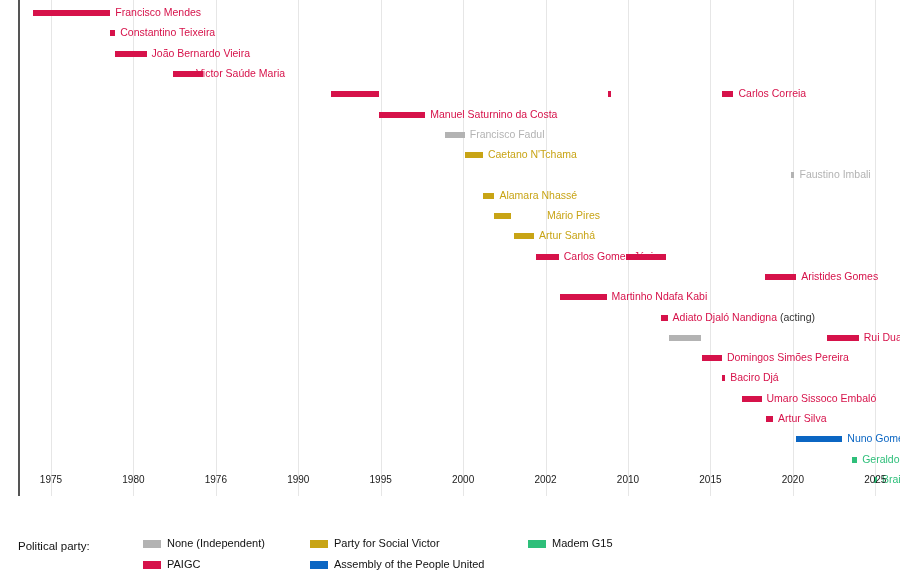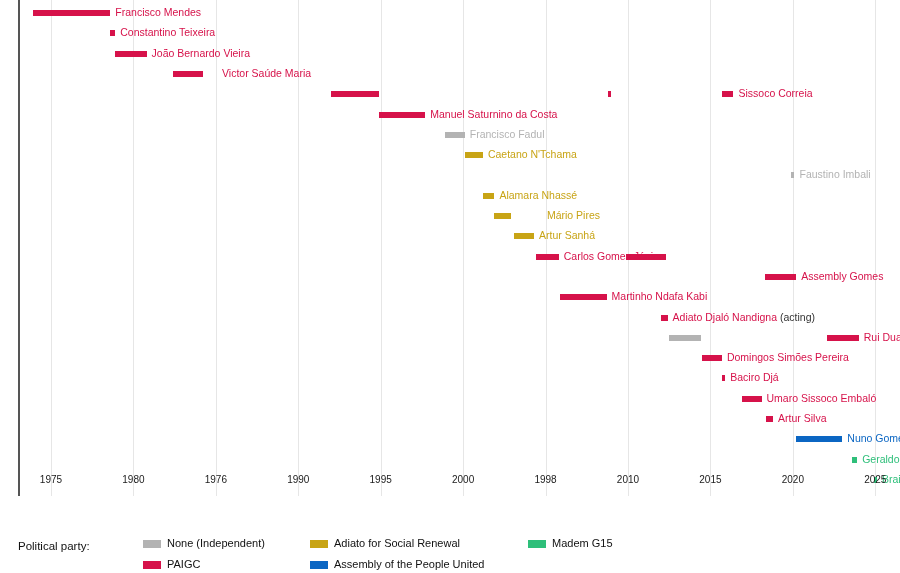--- a/index.html
+++ b/index.html
@@ -149,31 +149,31 @@
         <div class="bar" style="left: 331.234px; width: 47.8093px; top: 91.2px; background: rgb(214, 18, 74);"></div>
         <div class="bar" style="left: 608.198px; width: 3px; top: 91.2px; background: rgb(214, 18, 74);"></div>
         <div class="bar" style="left: 626.333px; width: 39.5664px; top: 253.6px; background: rgb(214, 18, 74);"></div>
         <div class="bar" style="left: 560.389px; width: 23.0804px; top: 294.2px; background: rgb(214, 18, 74);"></div>
         <div class="bar" style="left: 669.196px; width: 31.3234px; top: 334.8px; background: rgb(179, 179, 179);"></div>
       </div>
     <div id="labels">
         <div class="bar-label" style="left: 115.321px; top: 7px; color: rgb(214, 18, 74);">Francisco Mendes</div>
         <div class="bar-label" style="left: 120.267px; top: 27.3px; color: rgb(214, 18, 74);">Constantino Teixeira</div>
         <div class="bar-label" style="left: 151.591px; top: 47.6px; color: rgb(214, 18, 74);">João Bernardo Vieira</div>
-        <div class="bar-label" style="left: 222px; top: 67.9px; color: rgb(214, 18, 74);">Victor Saúde Maria</div>
-        <div class="bar-label" style="left: 738.492px; top: 88.2px; color: rgb(214, 18, 74);">Sissoco Correia</div>
+        <div class="bar-label" style="left: 196px; top: 67.9px; color: rgb(214, 18, 74);">Victor Saúde Maria</div>
+        <div class="bar-label" style="left: 738.492px; top: 88.2px; color: rgb(214, 18, 74);">Carlos Correia</div>
         <div class="bar-label" style="left: 430.204px; top: 108.5px; color: rgb(214, 18, 74);">Manuel Saturnino da Costa</div>
         <div class="bar-label" style="left: 469.77px; top: 128.8px; color: rgb(179, 179, 179);">Francisco Fadul</div>
         <div class="bar-label" style="left: 487.905px; top: 149.1px; color: rgb(200, 164, 21);">Caetano N'Tchama</div>
         <div class="bar-label" style="left: 799.49px; top: 169.4px; color: rgb(179, 179, 179);">Faustino Imbali</div>
         <div class="bar-label" style="left: 499.445px; top: 189.7px; color: rgb(200, 164, 21);">Alamara Nhassé</div>
         <div class="bar-label" style="left: 515.931px; top: 210px; color: rgb(200, 164, 21); padding-left: 31px;">Mário Pires</div>
         <div class="bar-label" style="left: 539.011px; top: 230.3px; color: rgb(200, 164, 21);">Artur Sanhá</div>
         <div class="bar-label" style="left: 563.74px; top: 250.6px; color: rgb(214, 18, 74);">Carlos Gomes Júnior</div>
-        <div class="bar-label" style="left: 801.138px; top: 270.9px; color: rgb(214, 18, 74);">Assembly Gomes</div>
+        <div class="bar-label" style="left: 801.138px; top: 270.9px; color: rgb(214, 18, 74);">Aristides Gomes</div>
         <div class="bar-label" style="left: 611.55px; top: 291.2px; color: rgb(214, 18, 74);">Martinho Ndafa Kabi</div>
         <div class="bar-label" style="left: 672.548px; top: 311.5px; color: rgb(214, 18, 74);"><span>Adiato Djaló Nandigna</span><span class="acting"> (acting)</span></div>
         <div class="bar-label" style="left: 863.785px; top: 331.8px; color: rgb(214, 18, 74);">Rui Duarte de Barros</div>
         <div class="bar-label" style="left: 726.951px; top: 352.1px; color: rgb(214, 18, 74);">Domingos Simões Pereira</div>
         <div class="bar-label" style="left: 730.249px; top: 372.4px; color: rgb(214, 18, 74);">Baciro Djá</div>
         <div class="bar-label" style="left: 766.518px; top: 392.7px; color: rgb(214, 18, 74);">Umaro Sissoco Embaló</div>
         <div class="bar-label" style="left: 778.058px; top: 413px; color: rgb(214, 18, 74);">Artur Silva</div>
         <div class="bar-label" style="left: 847.299px; top: 433.3px; color: rgb(11, 102, 195);">Nuno Gomes Nabiam</div>
         <div class="bar-label" style="left: 862.136px; top: 453.6px; color: rgb(46, 191, 122);">Geraldo Martins</div>
         <div class="bar-label" style="left: 881.92px; top: 473.9px; color: rgb(46, 191, 122);">Braima Camará</div>
@@ -181,41 +181,41 @@
     <div class="axis-base"></div>
   </div>
 
   <div id="xticks">
       <div class="tick-label" style="left: 50.972px;">1975</div>
       <div class="tick-label" style="left: 133.402px; text-align: center;">1980</div>
       <div class="tick-label" style="left: 215.832px;">1976</div>
       <div class="tick-label" style="left: 298.262px;">1990</div>
       <div class="tick-label" style="left: 380.692px;">1995</div>
       <div class="tick-label" style="left: 463.121px;">2000</div>
-      <div class="tick-label" style="left: 545.551px;">1998</div>
+      <div class="tick-label" style="left: 545.551px;">2002</div>
       <div class="tick-label" style="left: 627.981px;">2010</div>
       <div class="tick-label" style="left: 710.411px;">2015</div>
       <div class="tick-label" style="left: 792.841px;">2020</div>
       <div class="tick-label" style="left: 875.271px;">2025</div>
     </div>
 
   <div class="legend">
     <div class="legend-title">Political party:</div>
     <div id="legend-items">
         <div class="legend-item" style="left: 143px; top: 12px;">
           <span class="legend-swatch" style="background: rgb(179, 179, 179);"></span>
           <span class="legend-text">None (Independent)</span>
         </div>
         <div class="legend-item" style="left: 143px; top: 33px;">
           <span class="legend-swatch" style="background: rgb(214, 18, 74);"></span>
           <span class="legend-text">PAIGC</span>
         </div>
         <div class="legend-item" style="left: 310px; top: 12px;">
           <span class="legend-swatch" style="background: rgb(200, 164, 21);"></span>
-          <span class="legend-text">Adiato for Social Renewal</span>
+          <span class="legend-text">Party for Social Victor</span>
         </div>
         <div class="legend-item" style="left: 310px; top: 33px;">
           <span class="legend-swatch" style="background: rgb(11, 102, 195);"></span>
           <span class="legend-text">Assembly of the People United</span>
         </div>
         <div class="legend-item" style="left: 528px; top: 12px;">
           <span class="legend-swatch" style="background: rgb(46, 191, 122);"></span>
           <span class="legend-text">Madem G15</span>
         </div>
       </div>

